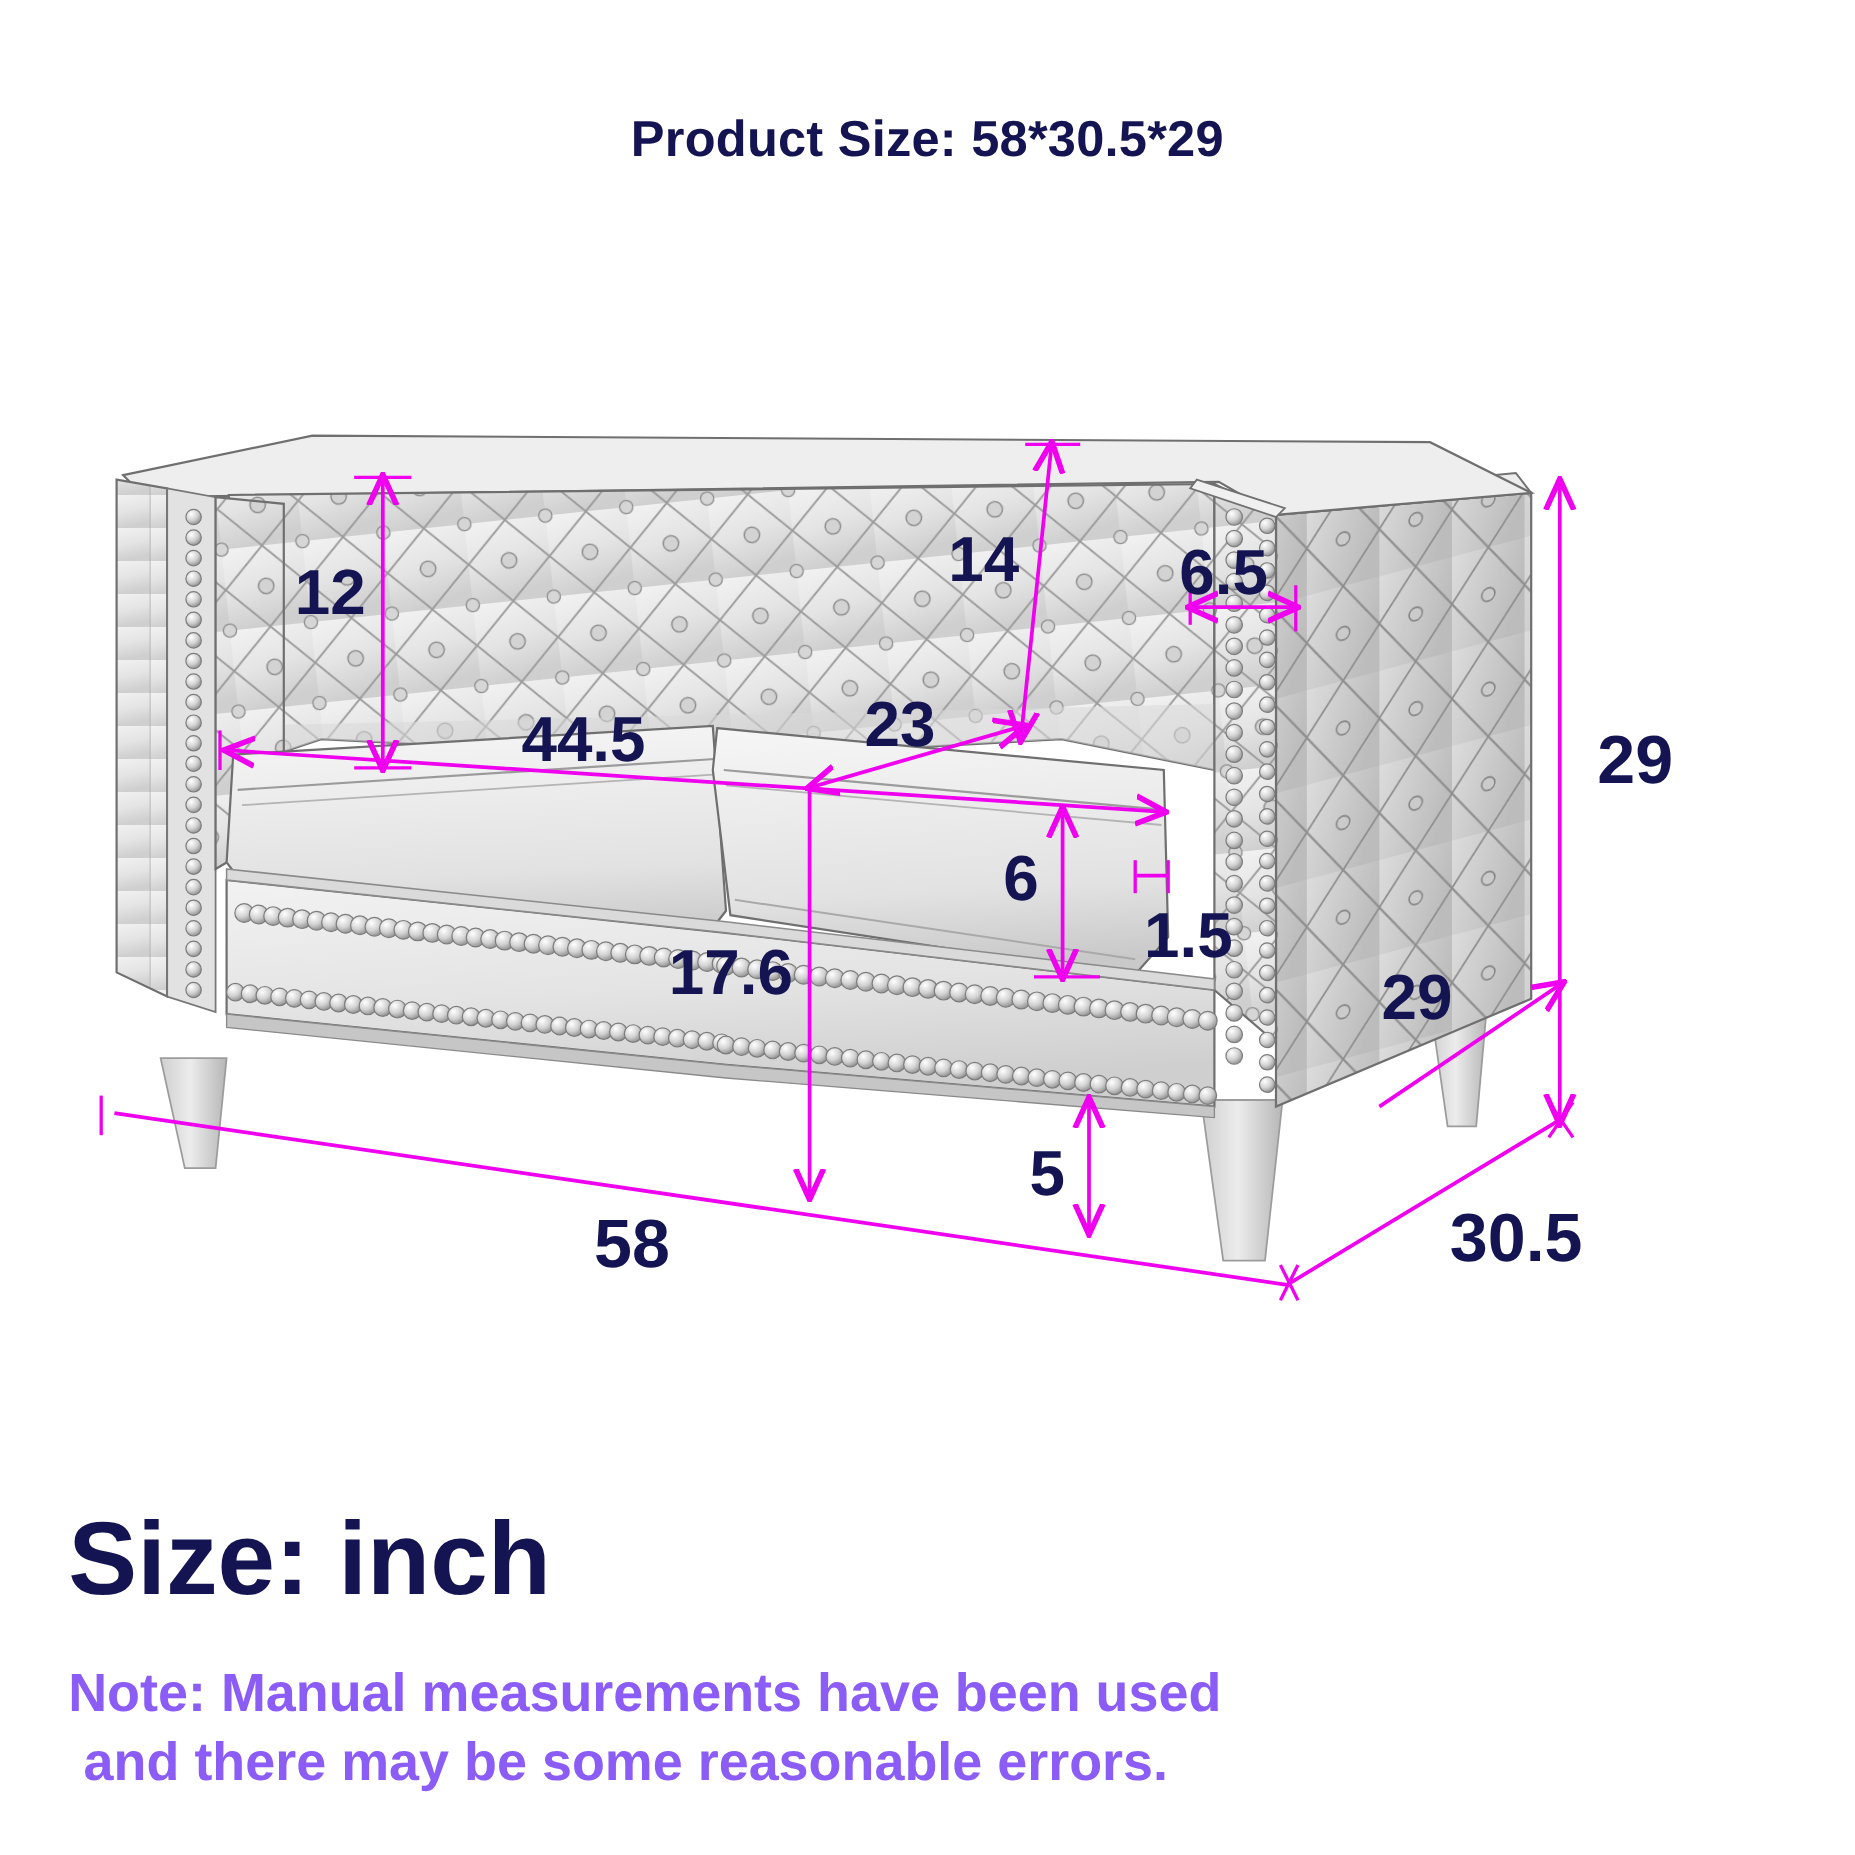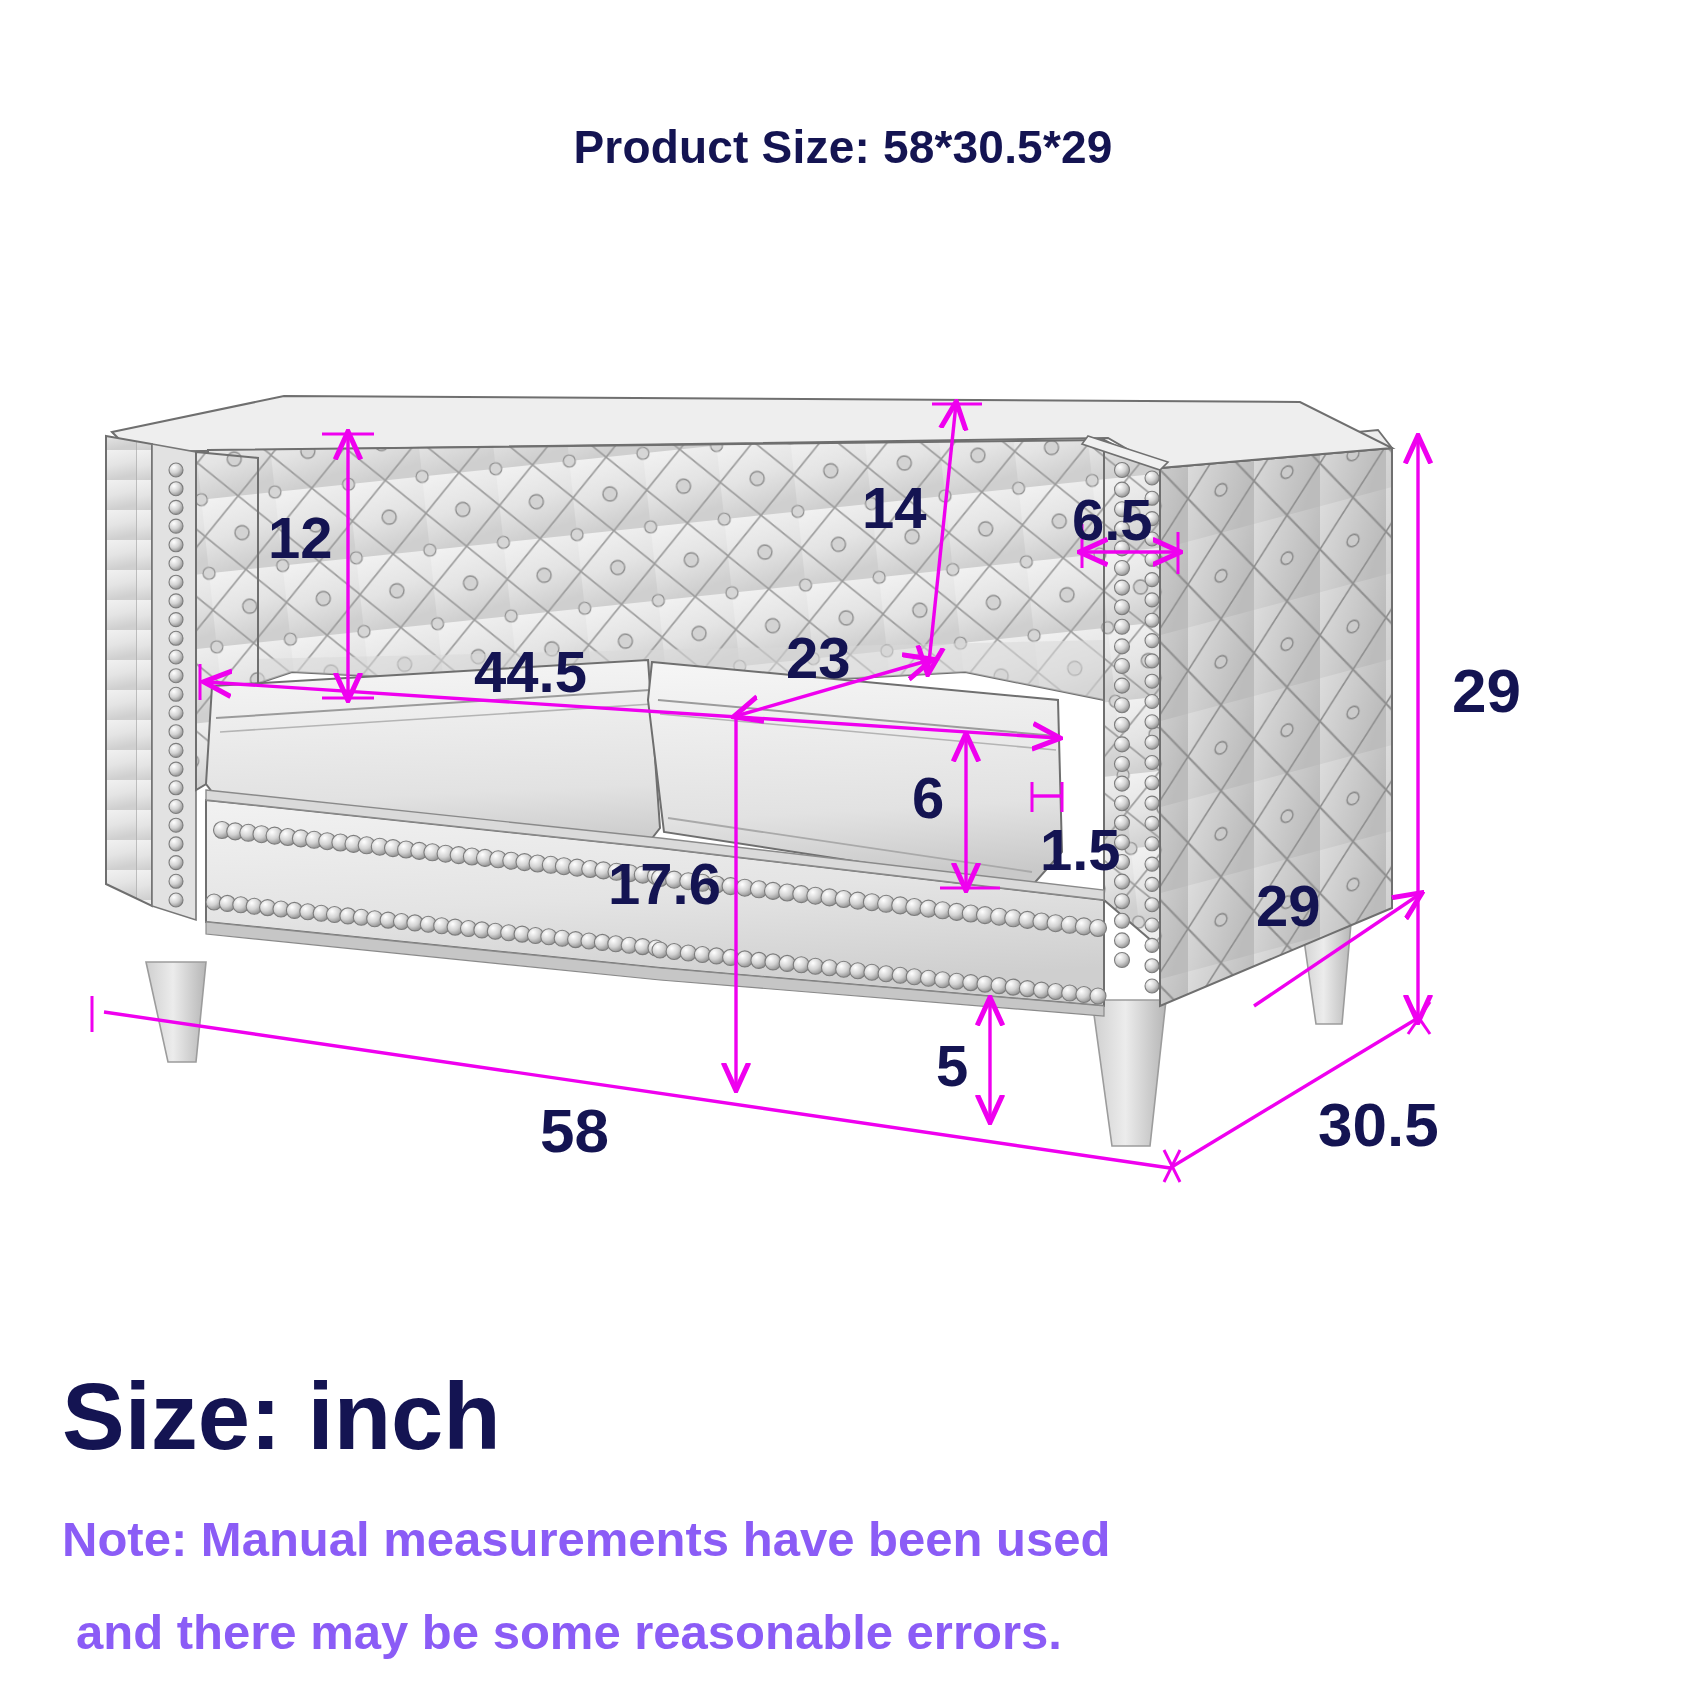--- a/index.html
+++ b/index.html
@@ -1,36 +1,36 @@
 <!DOCTYPE html>
 <html><head>
 <meta charset="utf-8">
 <style>
   html,body{margin:0;padding:0;background:#ffffff;}
   body{width:1686px;height:1686px;position:relative;overflow:hidden;
        font-family:"Liberation Sans",sans-serif;}
   #stage{position:absolute;inset:0;width:1686px;height:1686px;background:#fff;}
 
   .title{
-    position:absolute;left:0;top:120px;width:1686px;text-align:center;
+    position:absolute;left:0;top:99px;width:1686px;text-align:center;
     font-size:46px;font-weight:bold;color:#141452;letter-spacing:.2px;
     font-family:"Liberation Sans",sans-serif;
   }
   .unit{
     position:absolute;left:62px;top:1370px;
     font-size:94px;font-weight:bold;color:#141452;line-height:1;
     font-family:"Liberation Sans",sans-serif;white-space:nowrap;
   }
   .note{
     position:absolute;left:62px;top:1508px;width:1230px;
     font-size:49px;font-weight:bold;color:#8b5cf6;line-height:1.28;
     font-family:"Liberation Sans",sans-serif;
   }
   .note span{display:block;}
-  .note .l2{text-indent:14px;margin-top:30px;}
+  .note .l2{text-indent:14px;}
 
   svg.art{position:absolute;left:0;top:0;width:1686px;height:1686px;}
   .dimtxt{
     font-family:"Liberation Sans",sans-serif;font-weight:bold;
     fill:#141452;font-size:58px;
   }
   .dimtxt.big{font-size:62px;}
 </style>
 </head>
 <body>

